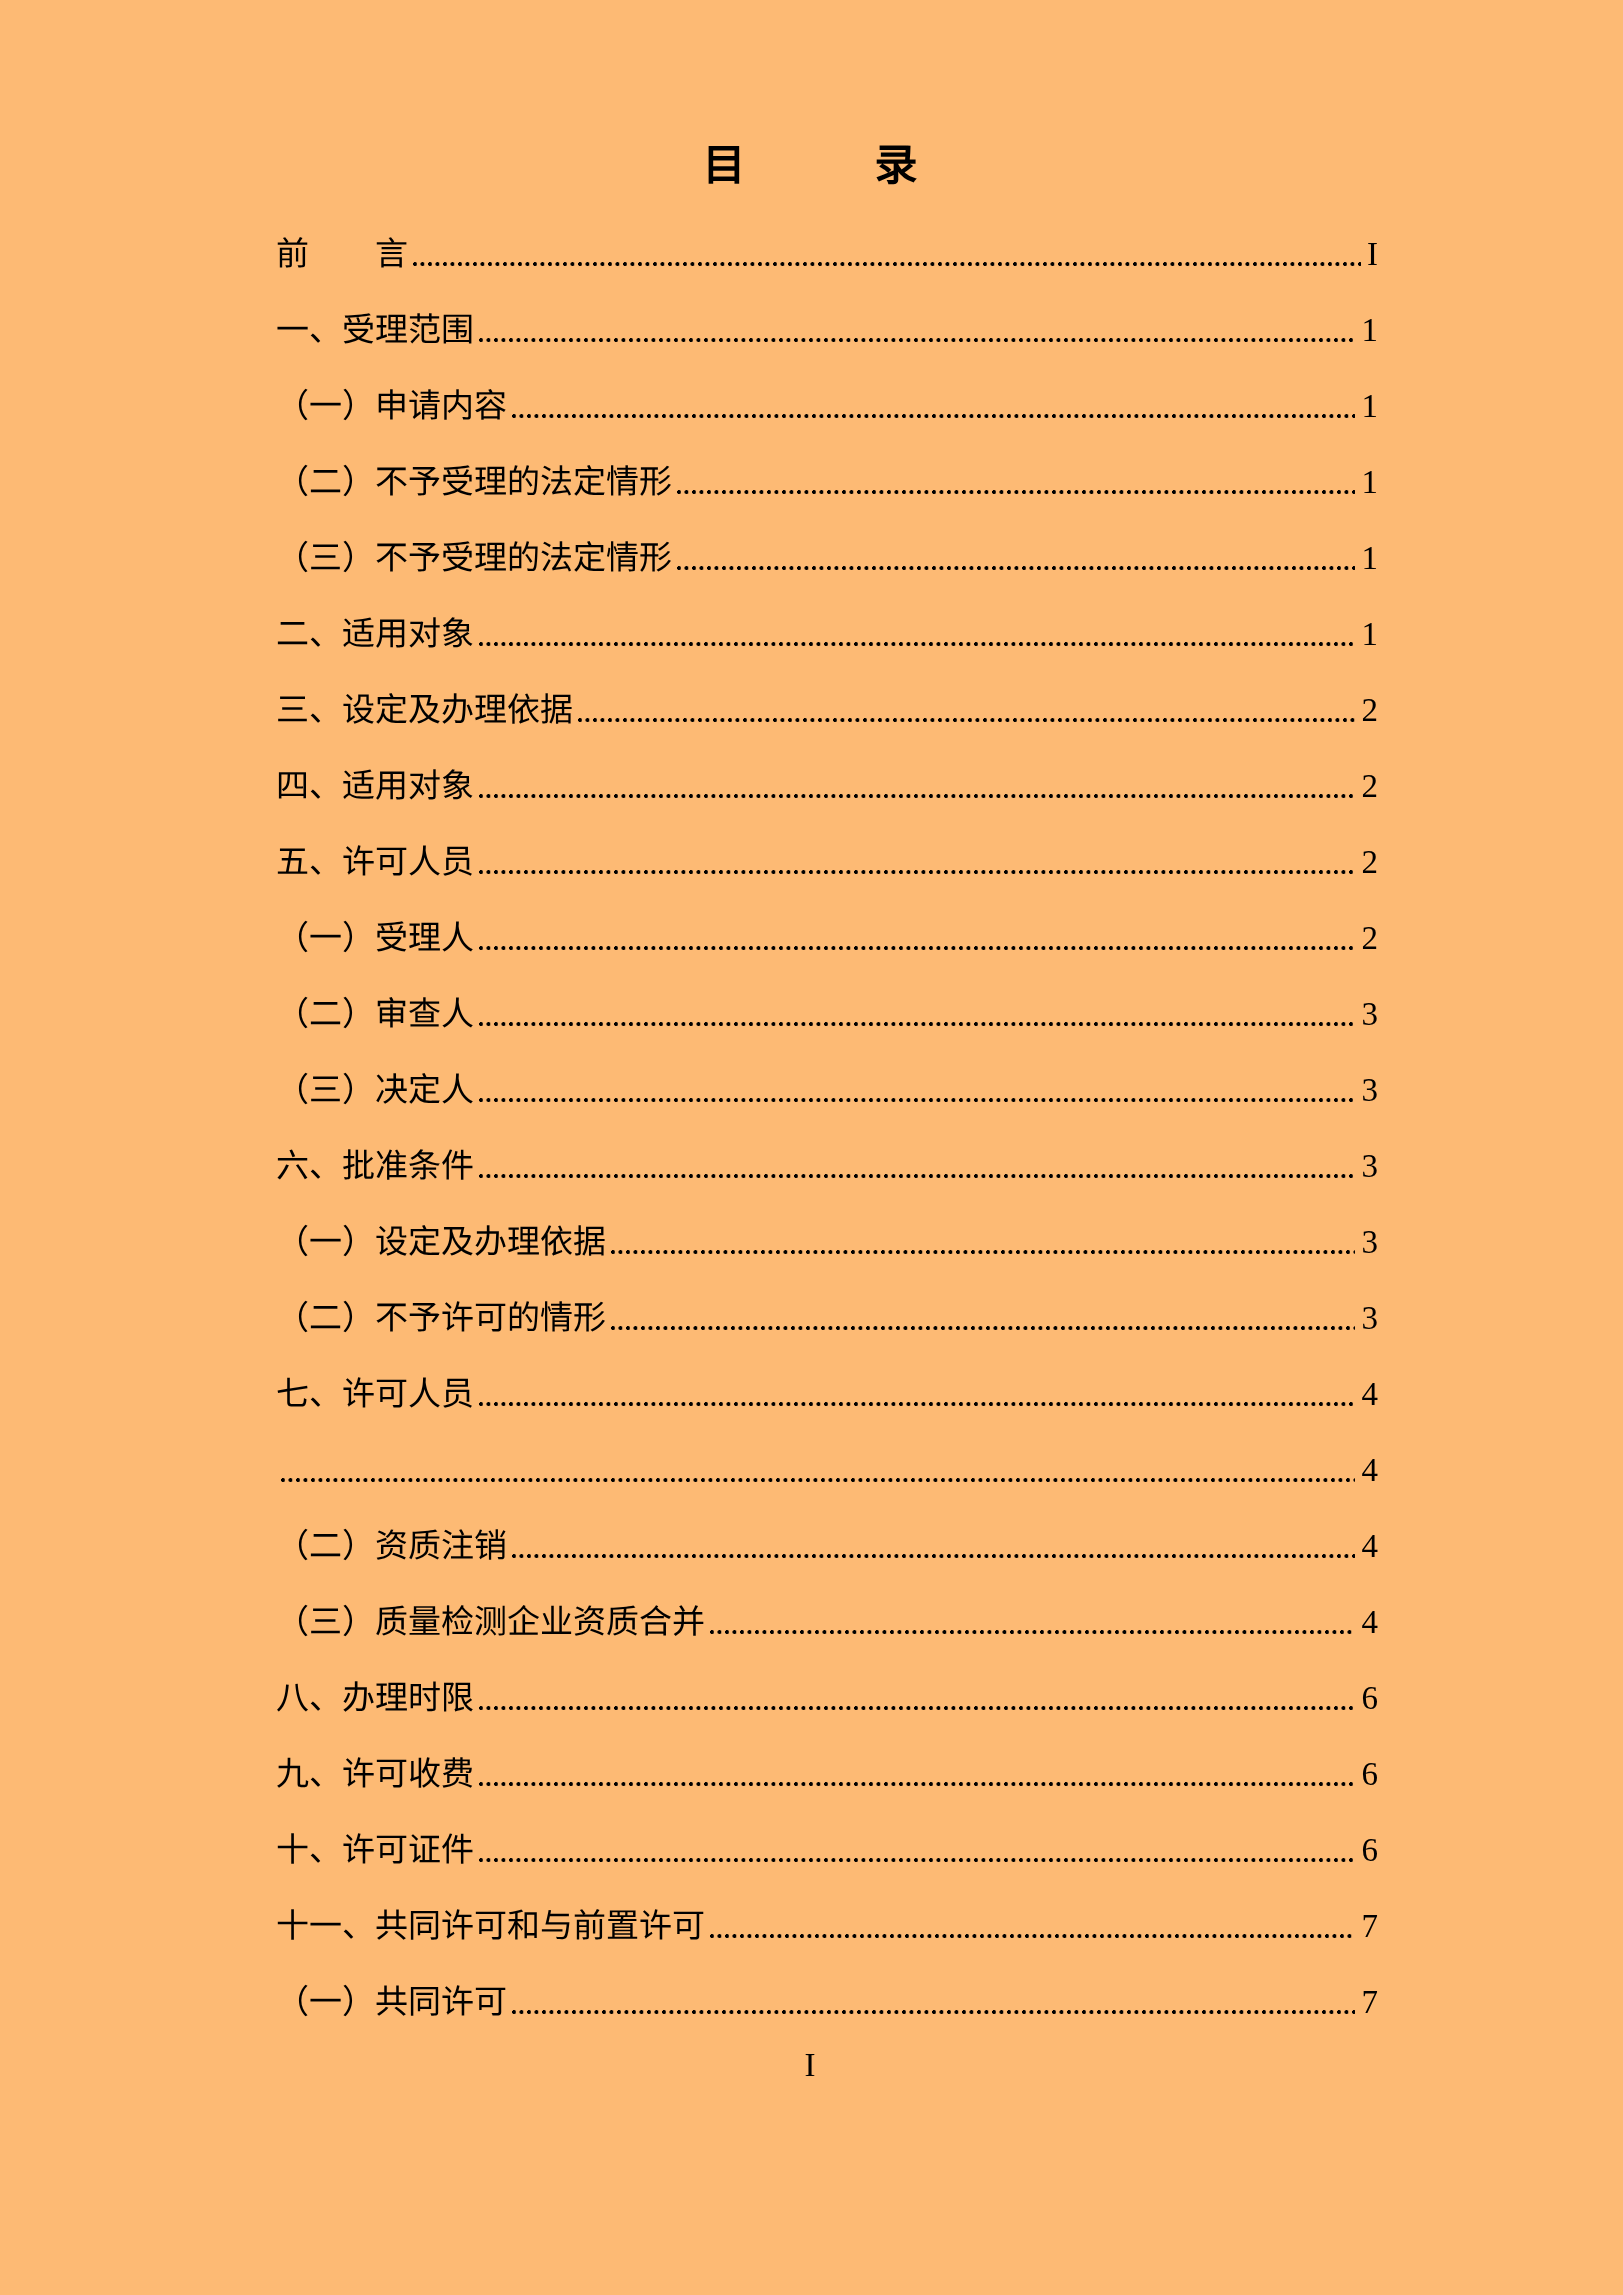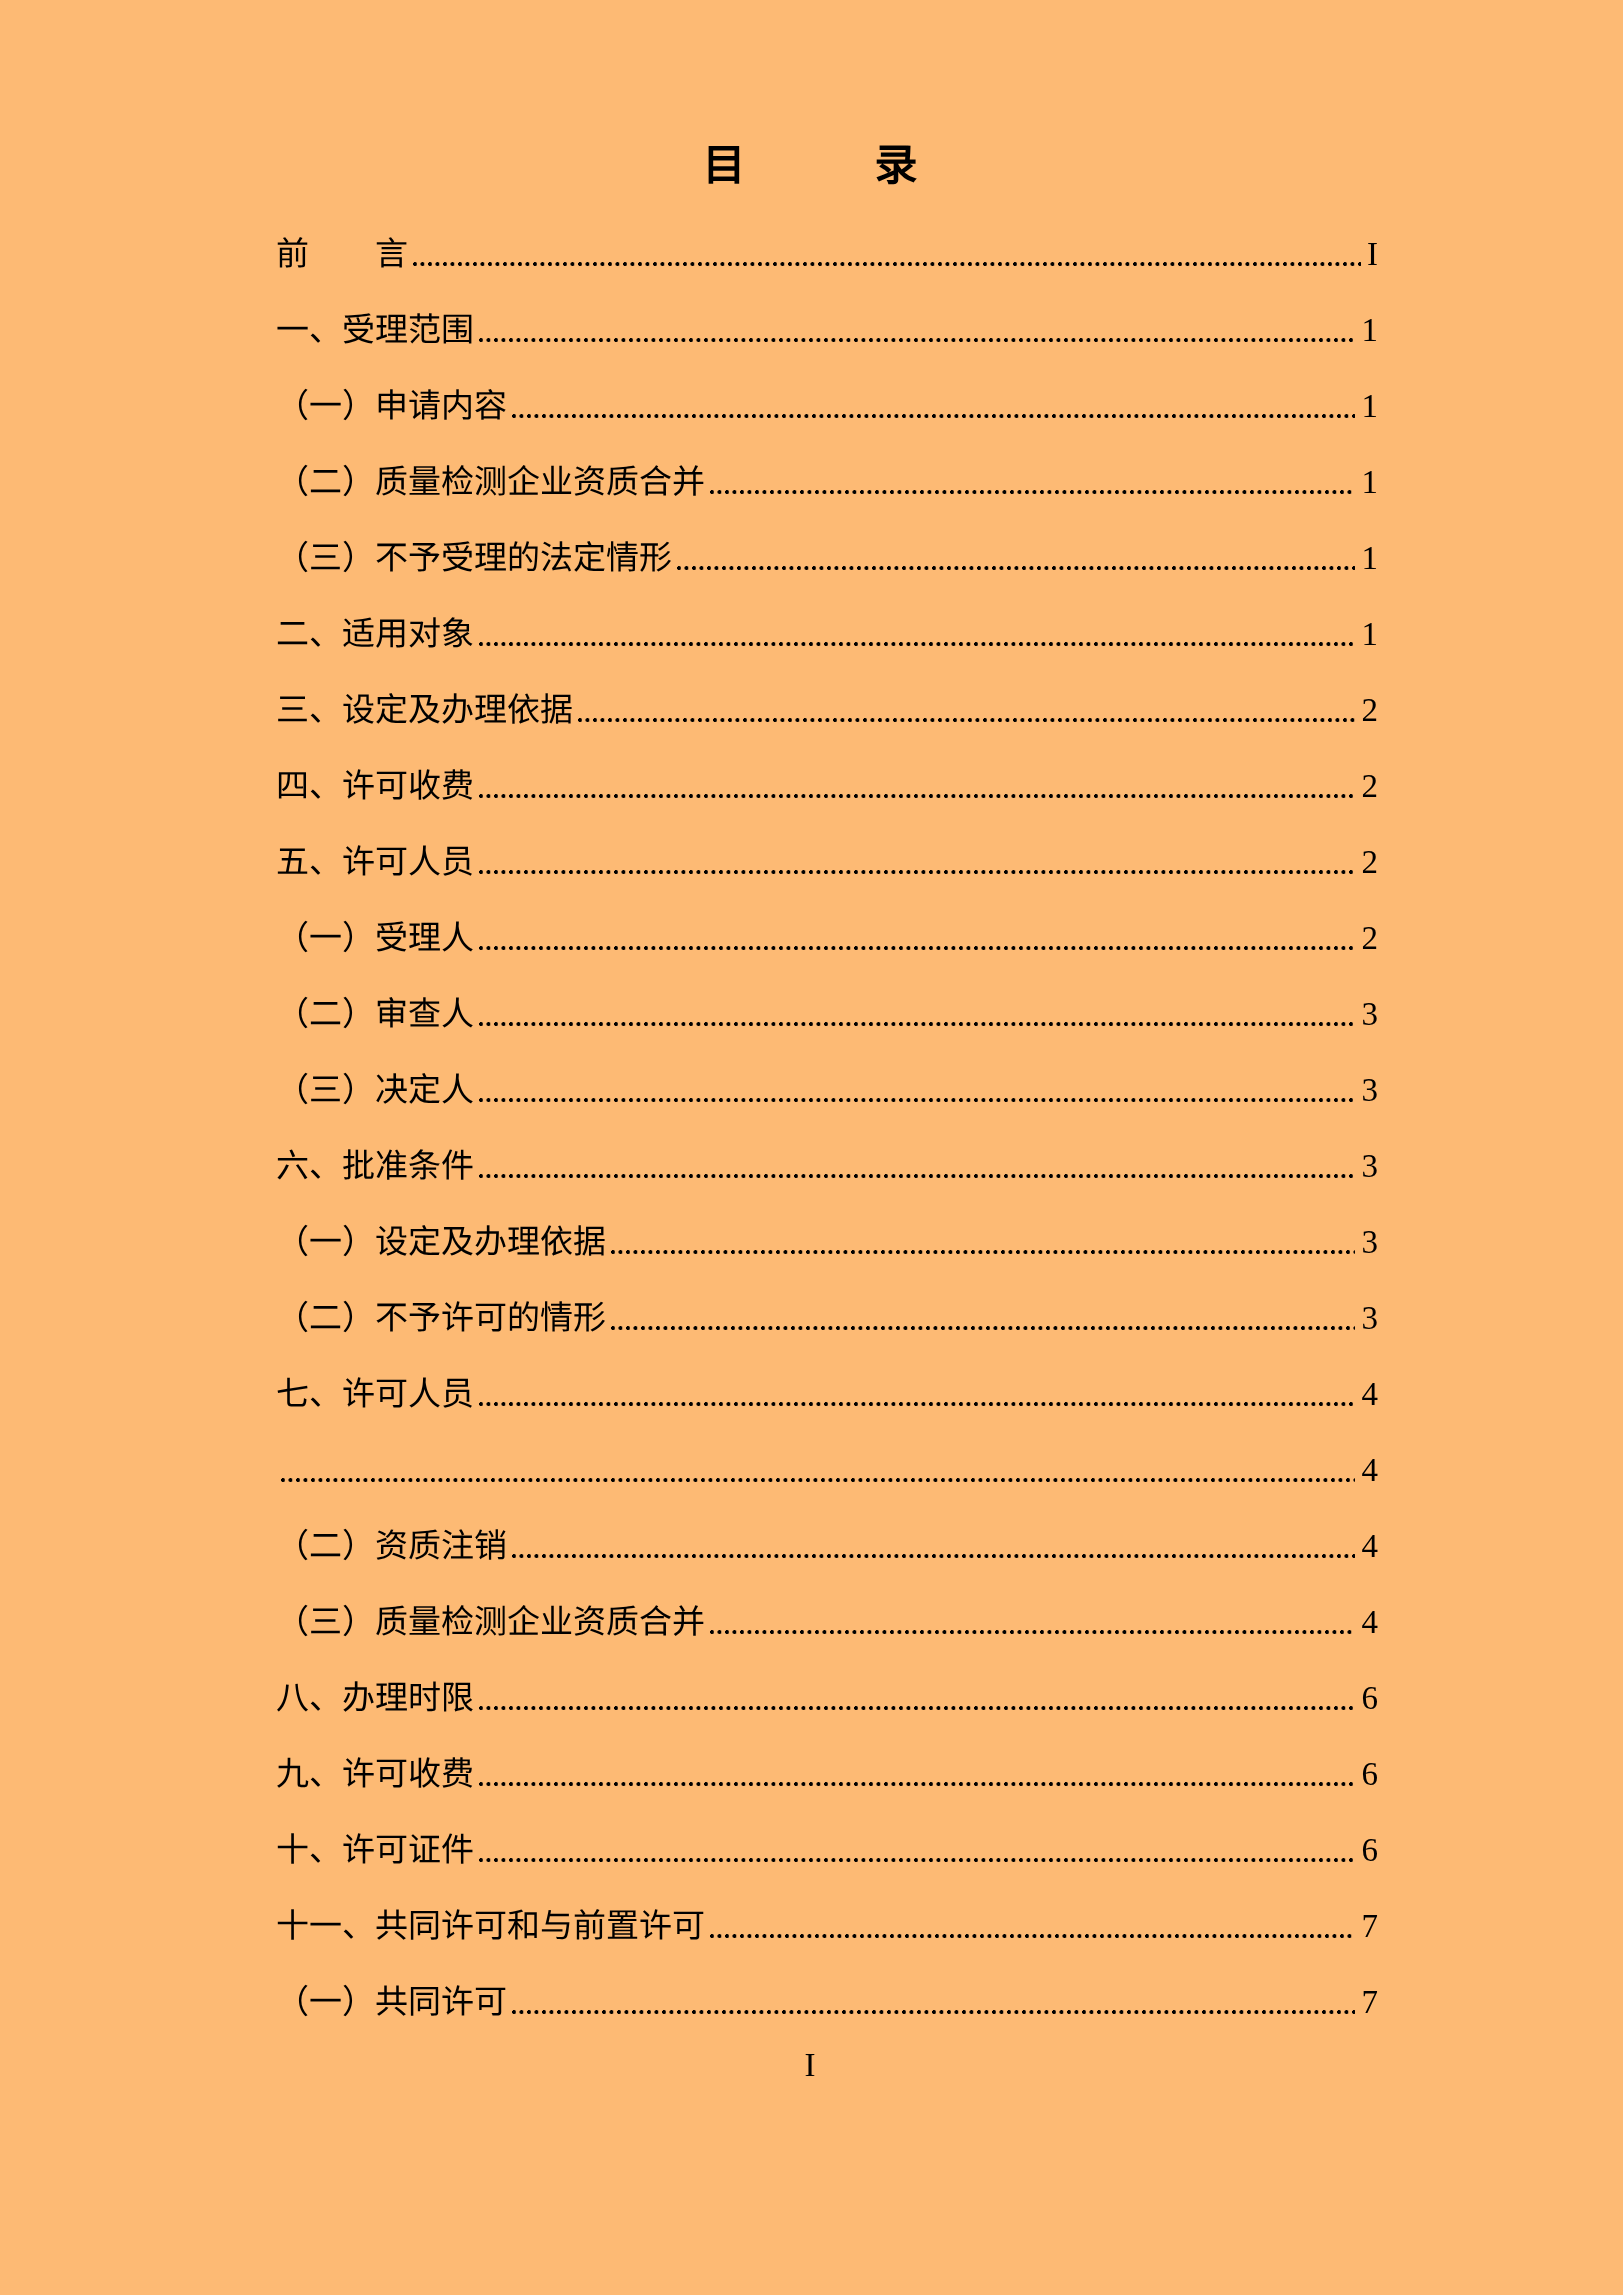--- a/index.html
+++ b/index.html
@@ -76,41 +76,41 @@
     <span class="toc-label">一、受理范围</span>
     <span class="leader"></span>
     <span class="toc-page">1</span>
   </div>
       <div class="toc-line">
     <span class="toc-label">（一）申请内容</span>
     <span class="leader"></span>
     <span class="toc-page">1</span>
   </div>
       <div class="toc-line">
-    <span class="toc-label">（二）质量检测企业资质合并</span>
+    <span class="toc-label">（二）不予受理的法定情形</span>
     <span class="leader"></span>
     <span class="toc-page">1</span>
   </div>
       <div class="toc-line">
     <span class="toc-label">（三）不予受理的法定情形</span>
     <span class="leader"></span>
     <span class="toc-page">1</span>
   </div>
       <div class="toc-line">
     <span class="toc-label">二、适用对象</span>
     <span class="leader"></span>
     <span class="toc-page">1</span>
   </div>
       <div class="toc-line">
     <span class="toc-label">三、设定及办理依据</span>
     <span class="leader"></span>
     <span class="toc-page">2</span>
   </div>
       <div class="toc-line">
-    <span class="toc-label">四、许可收费</span>
+    <span class="toc-label">四、适用对象</span>
     <span class="leader"></span>
     <span class="toc-page">2</span>
   </div>
       <div class="toc-line">
     <span class="toc-label">五、许可人员</span>
     <span class="leader"></span>
     <span class="toc-page">2</span>
   </div>
       <div class="toc-line">
     <span class="toc-label">（一）受理人</span>

